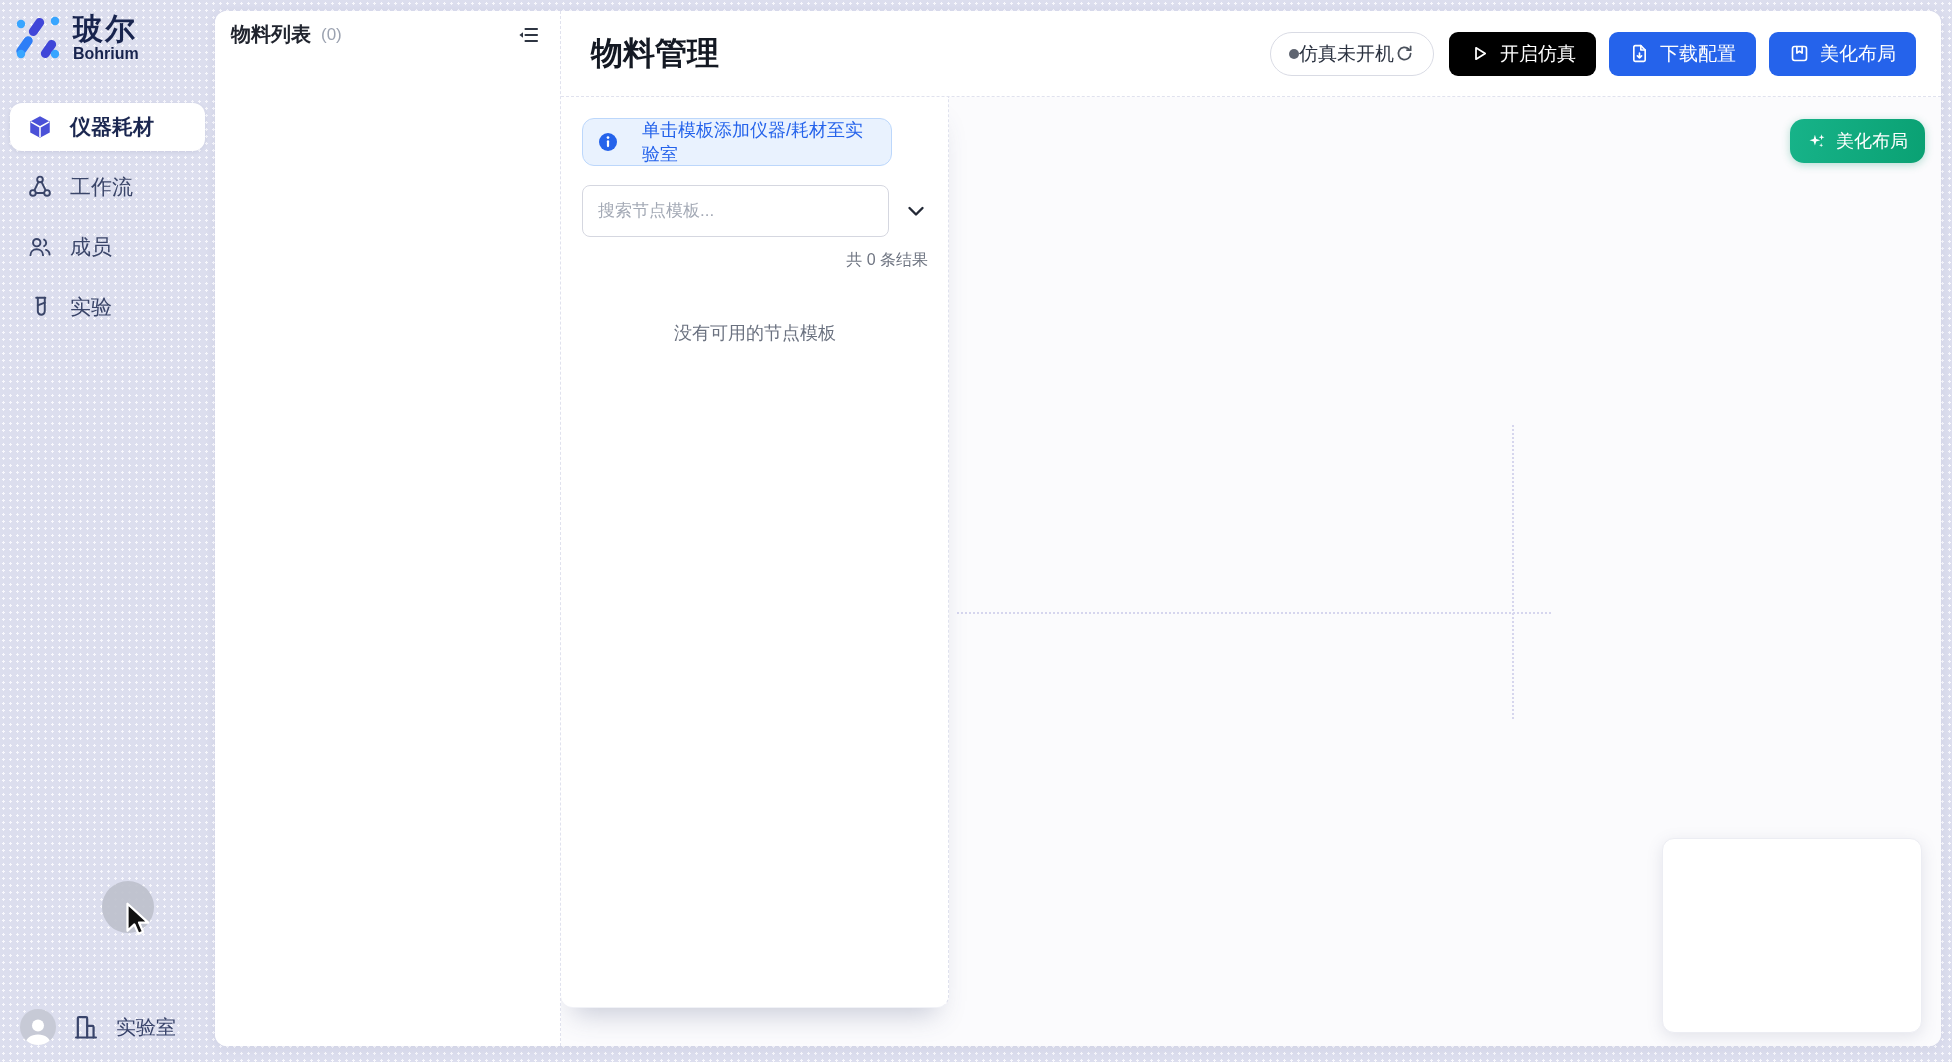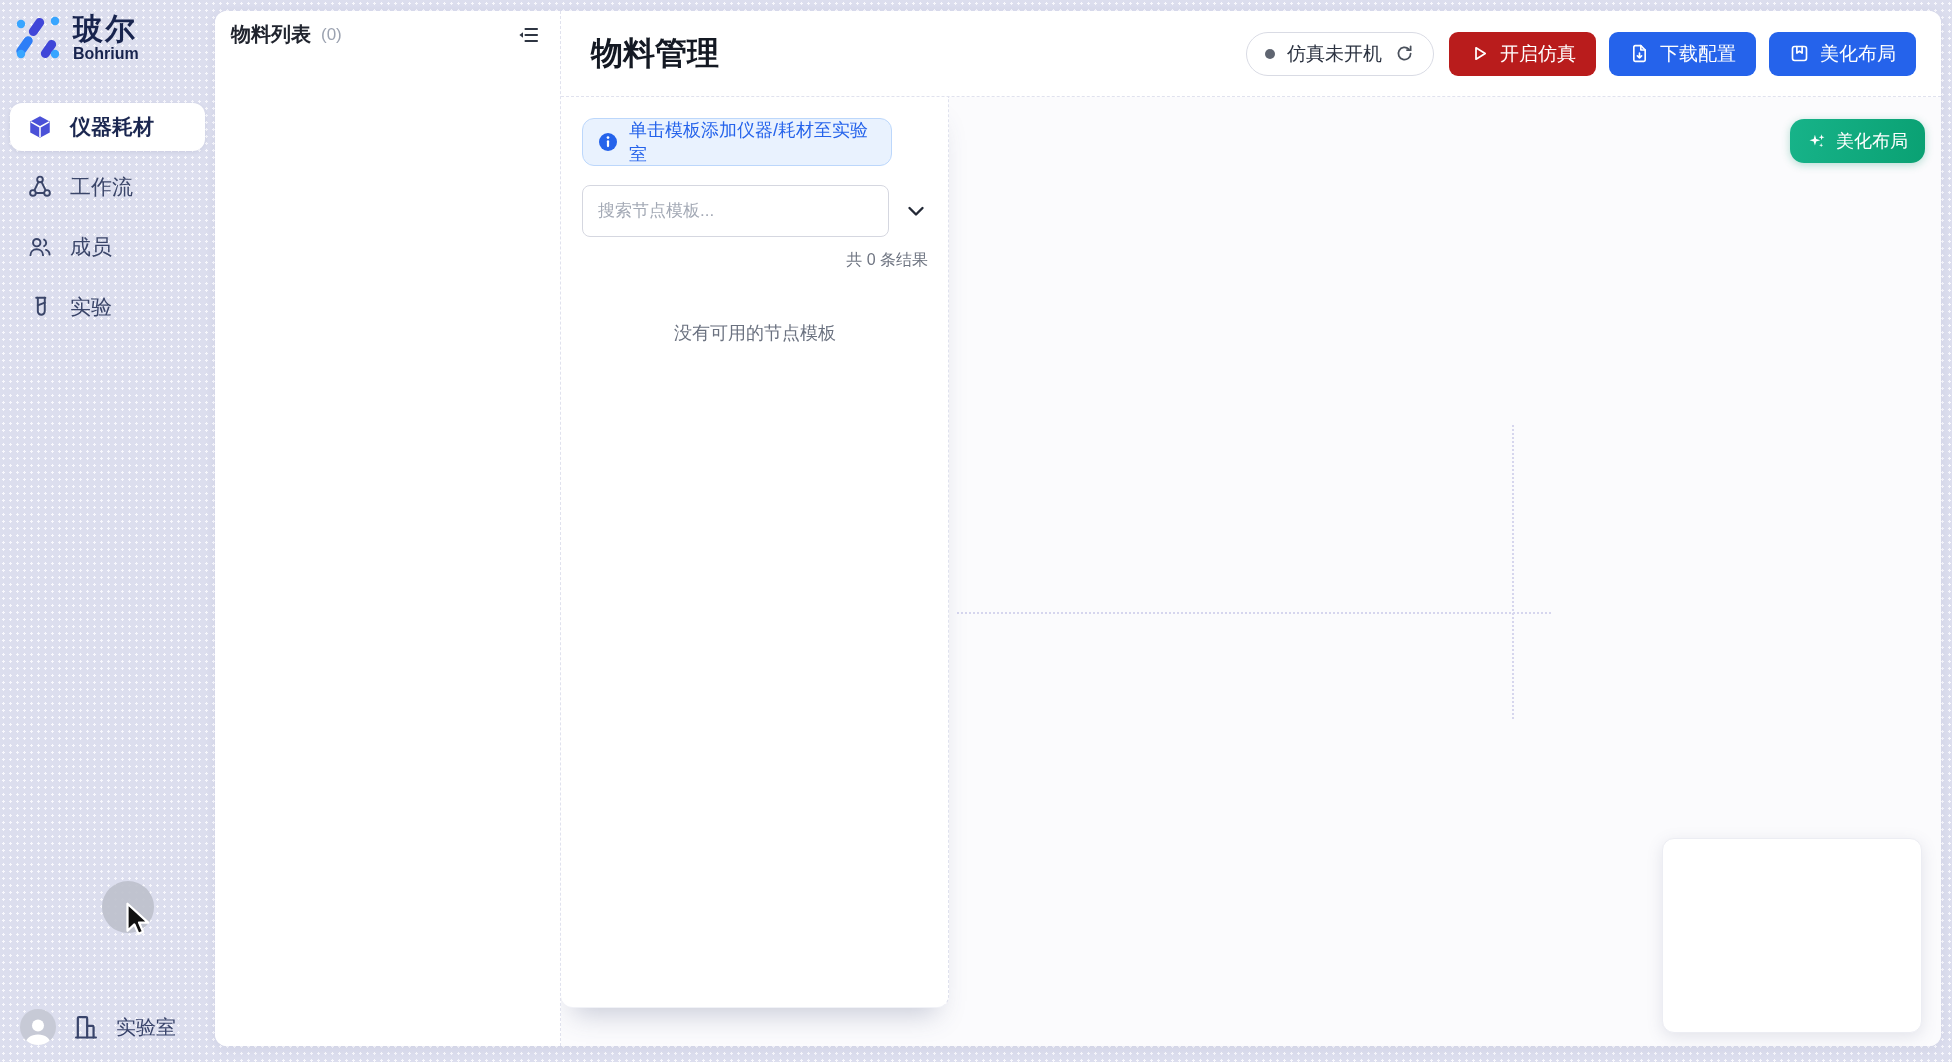--- a/index.html
+++ b/index.html
@@ -43,35 +43,35 @@
   .lp-title { font-size:20px; font-weight:bold; color:#20242e; }
   .lp-count { font-size:17px; color:#9ba2b0; margin-left:10px; }
   .collapse-btn { margin-left:auto; color:#2e3542; cursor:pointer; }
 
   
   .main { flex:1; display:flex; flex-direction:column; min-width:0; }
   .main-header { height:86px; flex:0 0 86px; display:flex; align-items:center;
                  padding:0 25px 0 30px; border-bottom:1px dashed #e0e2ee; background:#fff; }
   .page-title { font-size:32px; font-weight:bold; color:#141923; margin-right:auto; }
   .status-pill { height:44px; border:1px solid #d9dbe4; border-radius:22px; background:#fff;
-                 display:flex; align-items:center; gap:12px; padding:0 18px; font-size:19px; color:#2b3240; }
+                 display:flex; align-items:center; padding:0 18px; font-size:19px; color:#2b3240; }
   .status-dot { width:10px; height:10px; border-radius:50%; background:#5f6571; }
   .btn { height:44px; border:none; border-radius:9px; display:flex; align-items:center; gap:10px;
          padding:0 20px; color:#fff; font-size:19px; font-family:inherit; cursor:pointer; }
-  .btn-green { background:#b91c1c; margin-left:15px; }
+  .btn-green { background:#000000; margin-left:15px; }
   .btn-blue  { background:#2563eb; margin-left:13px; }
 
   
   .canvas { flex:1; position:relative; background:#fbfbfd; overflow:hidden; }
   .template-panel { position:absolute; left:0; top:0; width:388px; height:911px; background:#fff;
                     border-right:1px dashed #e0e2ee; border-bottom:1px solid #f1f2f7;
                     border-radius:0 0 12px 12px; padding:21px 0 0 21px;
                     box-shadow:0 18px 26px -12px rgba(70,80,120,.28); }
   .info-banner { width:310px; height:48px; background:#e9f2fe; border:1px solid #bcd7fb; border-radius:12px;
-                 display:flex; align-items:center; gap:11px; padding:0 15px; color:#2563eb; font-size:18px; }
+                 display:flex; align-items:center; gap:24px; padding:0 15px; color:#2563eb; font-size:18px; }
   .search-row { margin-top:19px; display:flex; align-items:center; gap:15px; }
   .search-input { width:307px; height:52px; border:1px solid #d5d7e0; border-radius:8px; padding:0 15px;
                   font-size:17px; font-family:inherit; color:#333; outline:none; background:#fff; }
   .search-input::placeholder { color:#a3a9b5; }
   .chevron-btn { color:#232936; cursor:pointer; }
   .result-count { width:346px; margin-top:13px; text-align:right; font-size:16px; color:#6f7582; }
   .empty-text { width:346px; margin-top:50px; text-align:center; font-size:18px; color:#6b7280; }
 
   .guide-v { position:absolute; left:951px; top:328px; height:294px; width:0; border-left:2px dotted #d6d6ee; }
   .guide-h { position:absolute; left:396px; top:515px; width:594px; height:0; border-top:2px dotted #d6d6ee; }

